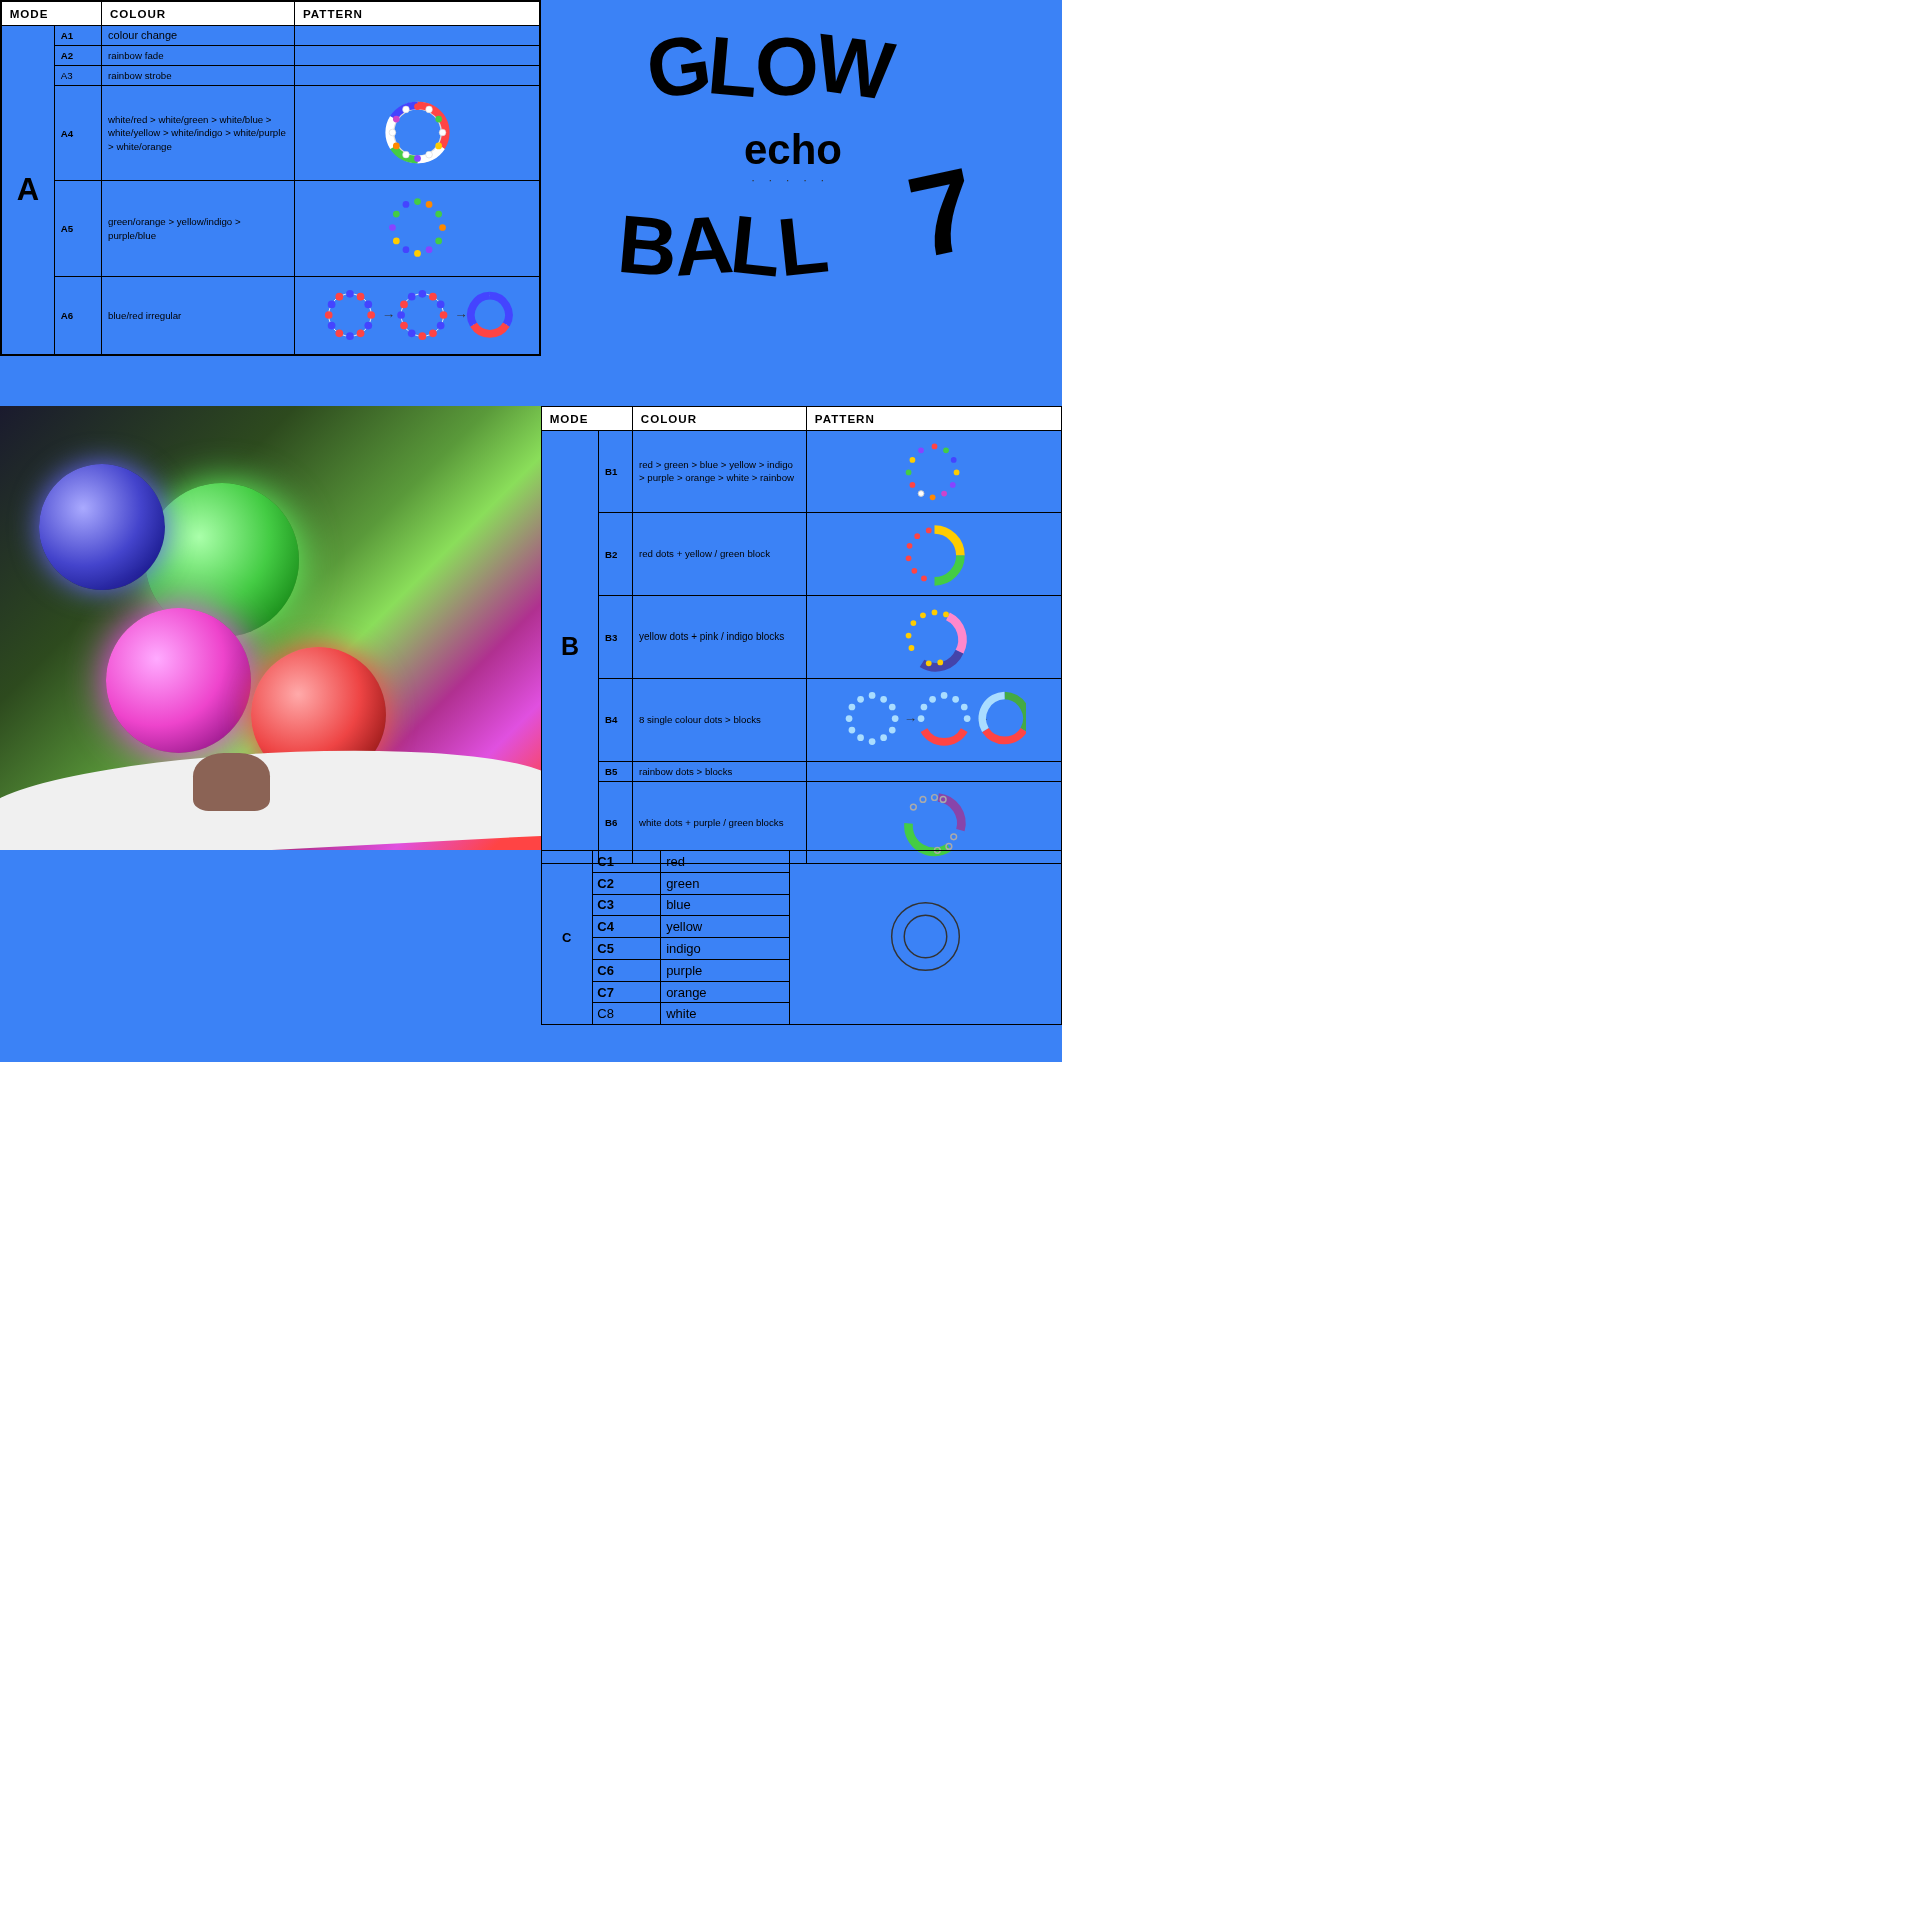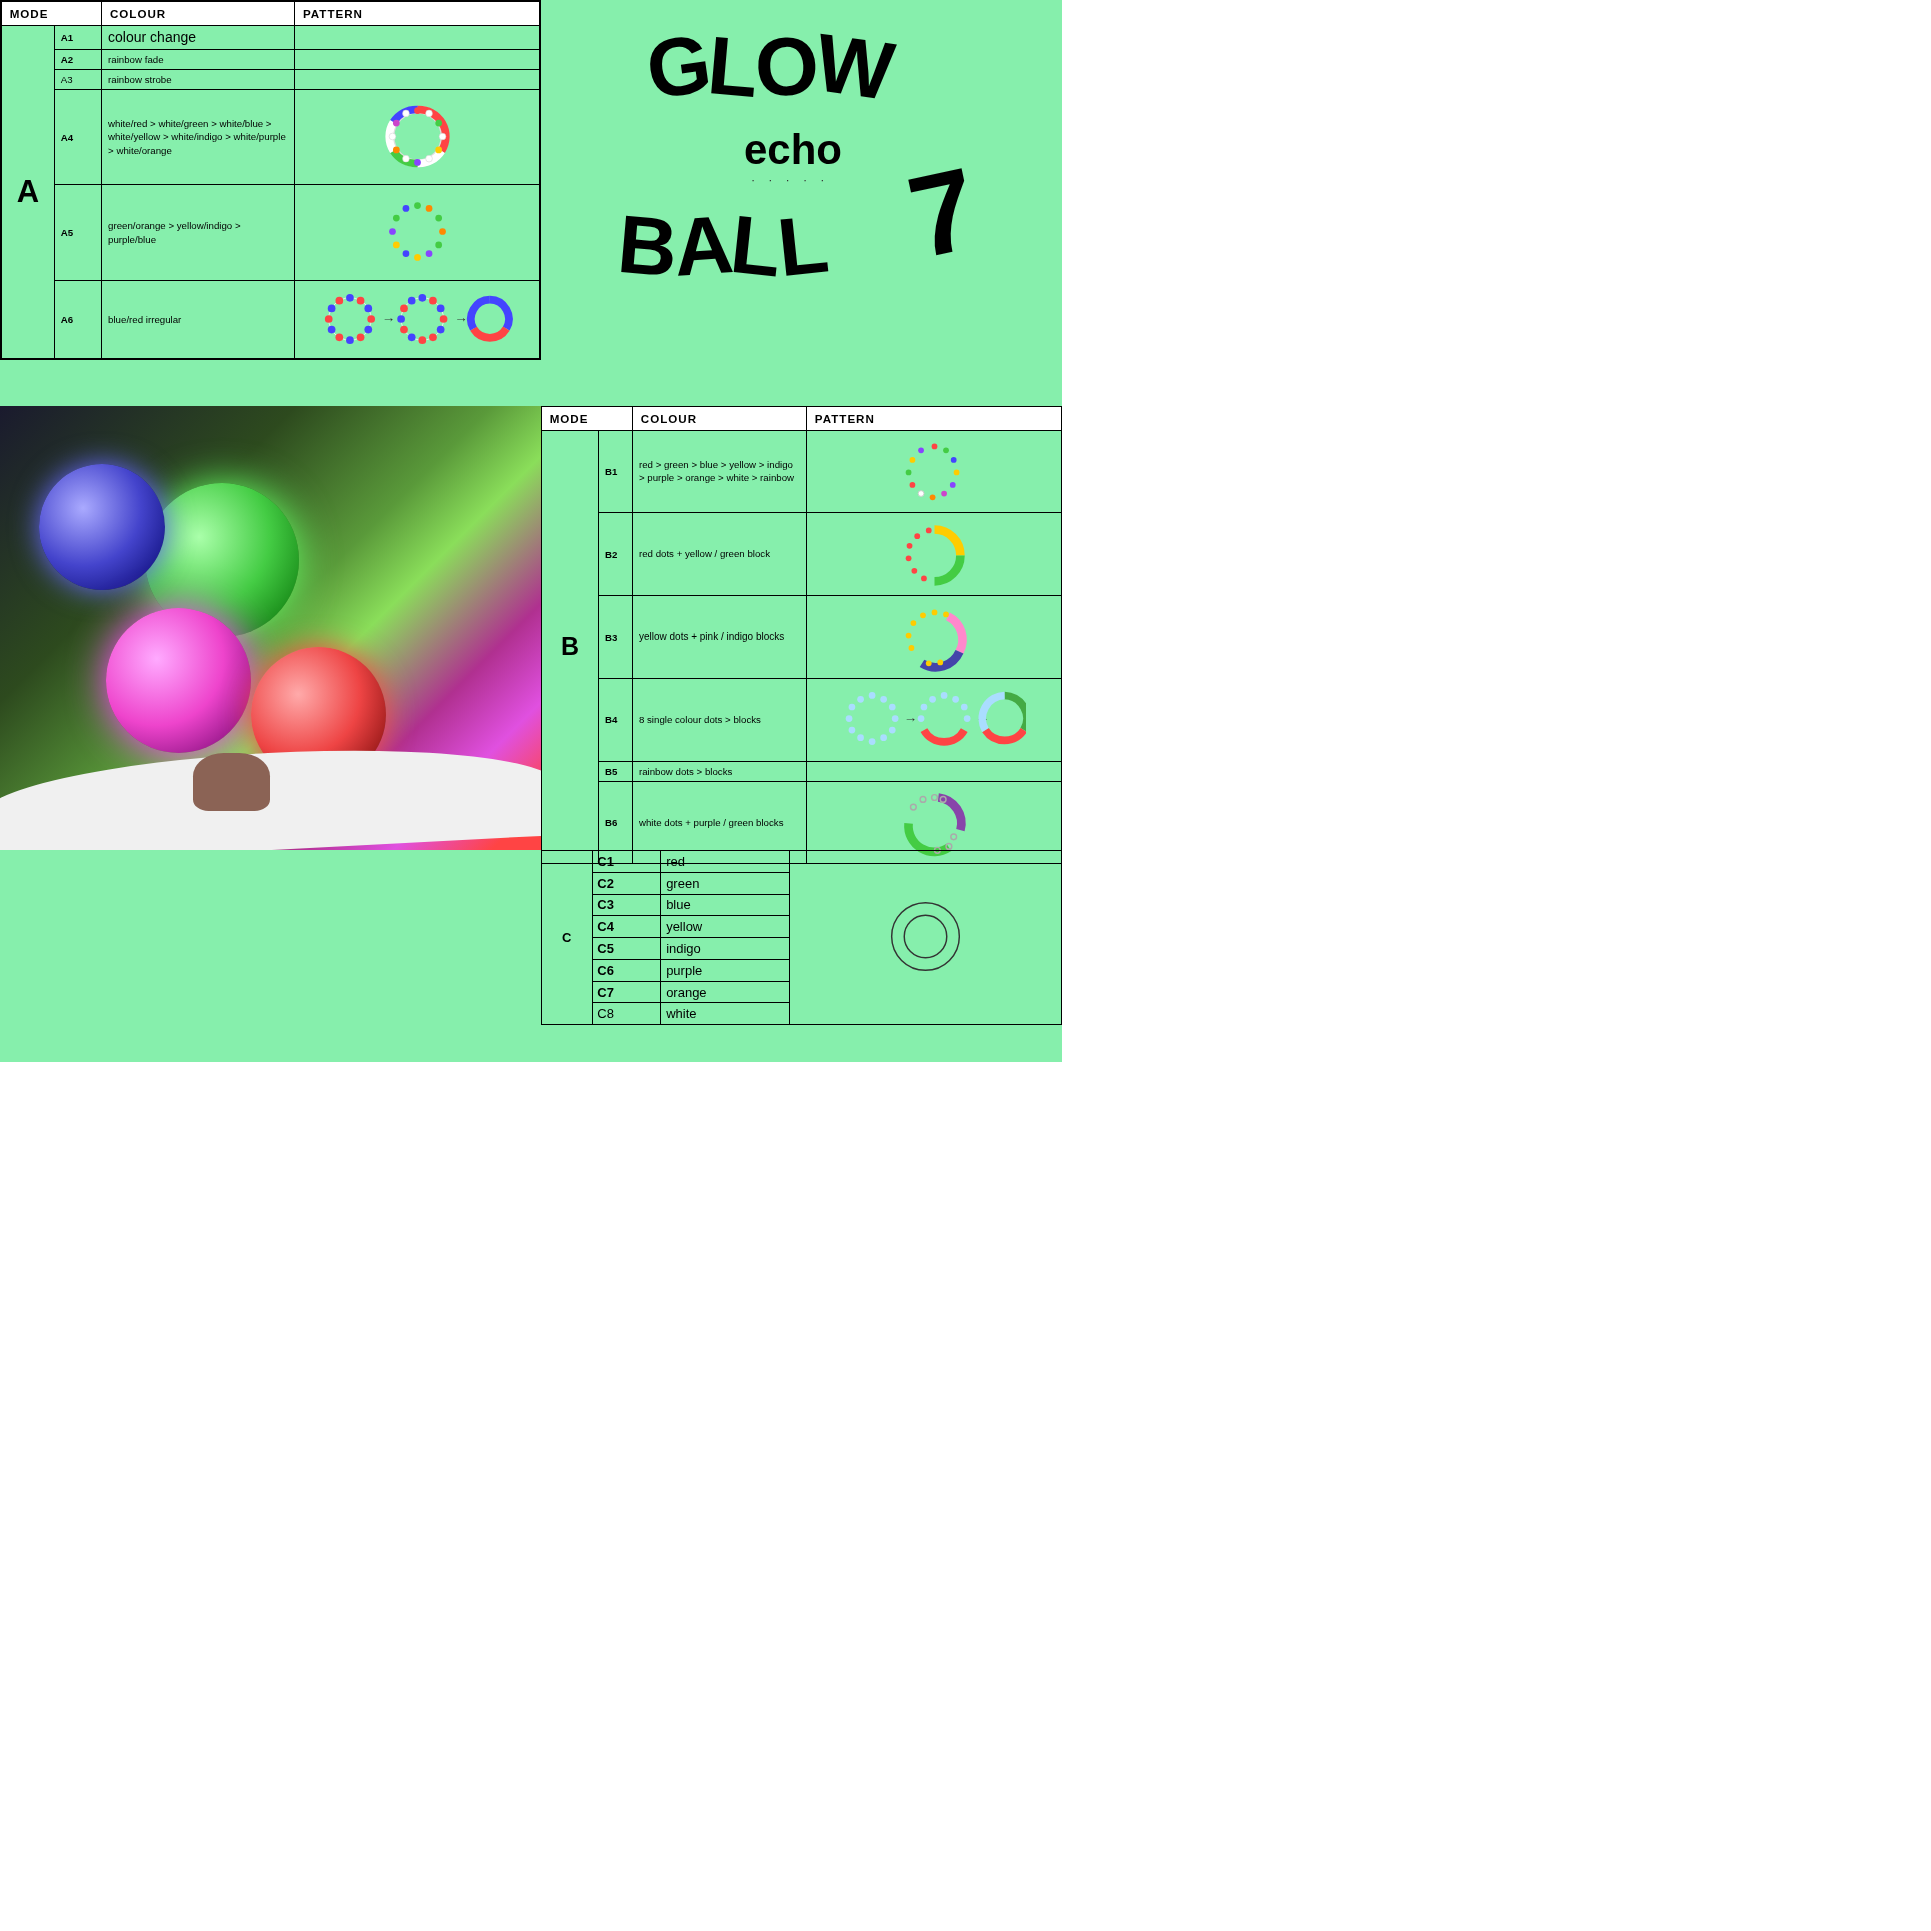--- a/index.html
+++ b/index.html
@@ -10,21 +10,21 @@
       font-family: Arial, sans-serif;
       font-size: 10.6px;
       overflow: hidden;
     }
 
     
     .page {
       width: 1062px;
       height: 1062px;
       position: relative;
-      background: #86efac;
+      background: #3b82f6;
     }
 
     
     .table-a {
       position: absolute;
       top: 0;
       left: 0;
       width: 541px;
       border: 1.9px solid #000;
       border-collapse: collapse;
@@ -220,21 +220,21 @@
           <th colspan="2" style="text-align:left; width:92px;">MODE</th>
           <th style="text-align:left; width:193px;">COLOUR</th>
           <th style="text-align:left;">PATTERN</th>
         </tr>
       </thead>
       <tbody>
 
         <tr>
           <td class="big-mode-cell" rowspan="6">A</td>
           <td style="font-size:9.7px; font-weight:bold;">A1</td>
-          <td style="font-size:14px;">colour change</td>
+          <td style="font-size:11px;">colour change</td>
           <td></td>
         </tr>
 
         <tr>
           <td style="font-size:9.7px; font-weight:bold;">A2</td>
           <td style="font-size:9.7px;">rainbow fade</td>
           <td></td>
         </tr>
 
         <tr>

